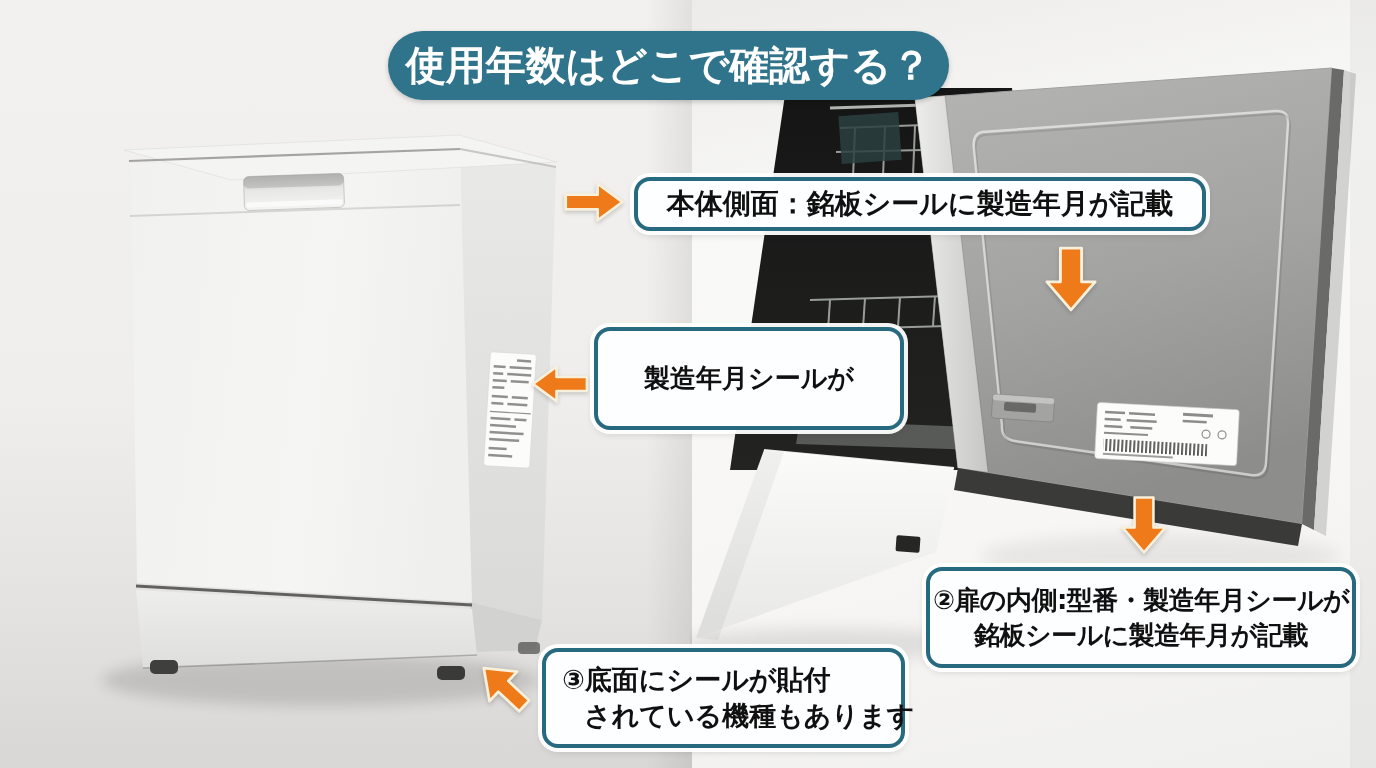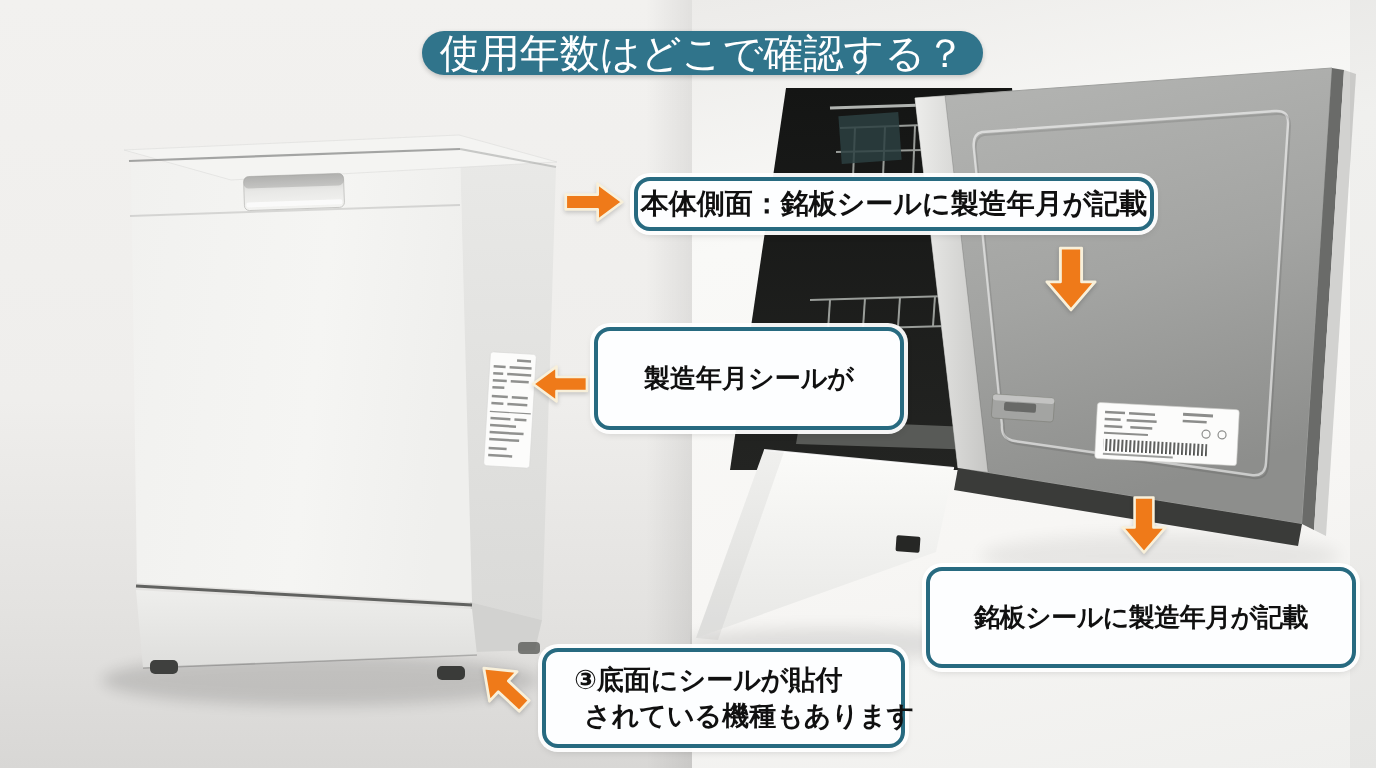--- a/index.html
+++ b/index.html
@@ -19,30 +19,30 @@
     background:linear-gradient(168deg,#ecebe9 0%,#f9f9f7 28%,#f7f6f4 66%,#efefed 100%);}
 
   .photo-svg{position:absolute;top:0;}
 
   
   .callout{position:absolute;background:var(--box-bg);border:4px solid var(--teal-border);
     border-radius:16px;box-shadow:0 0 0 4px rgba(255,255,255,0.95),0 3px 8px rgba(0,0,0,0.18);
     display:flex;flex-direction:column;justify-content:center;align-items:center;
     color:var(--ink);font-weight:800;z-index:6;line-height:1.34;}
   .callout .ln{white-space:nowrap;}
-  .title-pill{position:absolute;left:422px;top:31px;width:561px;height:44px;border-radius:999px;
-    background:var(--teal);color:#fff;font-weight:400;font-size:40px;display:flex;
+  .title-pill{position:absolute;left:388px;top:31px;width:561px;height:69px;border-radius:999px;
+    background:var(--teal);color:#fff;font-weight:700;font-size:40px;display:flex;
     align-items:center;justify-content:center;white-space:nowrap;z-index:7;
     box-shadow:0 2px 5px rgba(0,0,0,0.2);}
-  .box-side-top{left:634px;top:177px;width:520px;height:54px;font-size:28px;}
+  .box-side-top{left:634px;top:177px;width:572px;height:54px;font-size:28px;}
   .box-side-plate{left:594px;top:327px;width:310px;height:103px;font-size:26px;}
   .box-door-inner{left:926px;top:567px;width:430px;height:101px;font-size:26px;letter-spacing:-0.5px;}
   .box-bottom{left:542px;top:648px;width:363px;height:100px;font-size:27px;
-    align-items:flex-start;padding-left:28px;}
-  .box-bottom .ln2{margin-left:10px;}
+    align-items:flex-start;padding-left:16px;}
+  .box-bottom .ln2{margin-left:22px;}
 
   
   .arrow{position:absolute;z-index:5;filter:drop-shadow(0 2px 2px rgba(0,0,0,0.18));}
   .arrow svg{display:block;overflow:visible;}
   .a-right{left:562px;top:181px;}
   .a-down-1{left:1044px;top:243px;}
   .a-left{left:528px;top:364px;}
   .a-down-2{left:1120px;top:495px;}
   .a-upleft{left:481px;top:656px;}
   .a-upleft svg{transform:rotate(-47deg);transform-origin:50% 50%;}
@@ -268,20 +268,21 @@
 
   <div class="callout box-side-top">
     <span class="ln">本体側面：銘板シールに製造年月が記載</span>
   </div>
 
   <div class="callout box-side-plate">
     <span class="ln">製造年月シールが</span>
   </div>
 
   <div class="callout box-door-inner">
+    <span class="ln">②扉の内側:型番・製造年月シールが</span>
     <span class="ln">銘板シールに製造年月が記載</span>
   </div>
 
   <div class="callout box-bottom">
     <span class="ln">③底面にシールが貼付</span>
     <span class="ln ln2">されている機種もあります</span>
   </div>
 
 </div>
 

